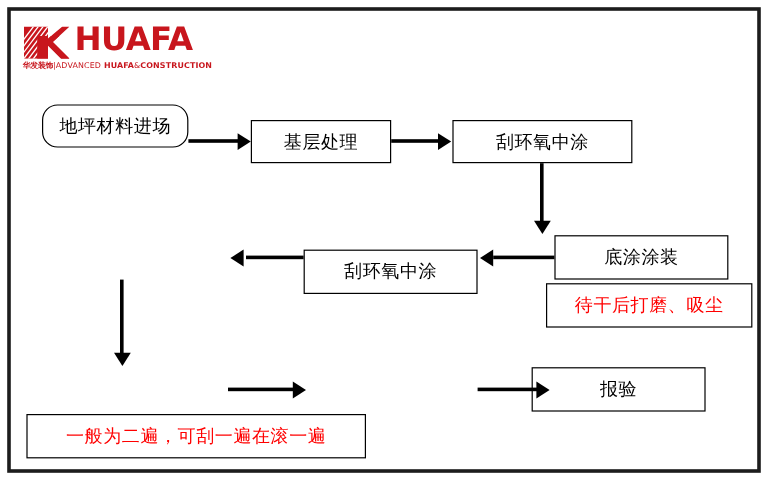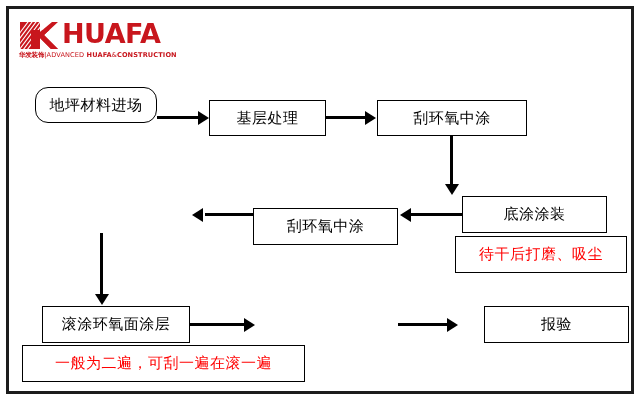--- a/index.html
+++ b/index.html
@@ -210,27 +210,26 @@
     <div class="conn h" style="left:411px; top:213px; width:51px;"></div>
     <div class="head left" style="left:400px; top:208px;"></div>
 
     <div class="node" style="left:462px; top:196px; width:145px; height:37px;">底涂涂装</div>
 
     <div class="note" style="left:455px; top:236px; width:172px; height:37px;">待干后打磨、吸尘</div>
 
     <div class="conn v" style="left:100px; top:233px; height:64px;"></div>
     <div class="head down" style="left:95px; top:294px;"></div>
 
-    <div class="node" style="left:42px; top:306px; width:148px; height:37px;">滚涂环氧面涂层</div>
 
     <div class="conn h" style="left:190px; top:323px; width:60px;"></div>
     <div class="head right" style="left:244px; top:318px;"></div>
 
 
     <div class="conn h" style="left:398px; top:323px; width:55px;"></div>
     <div class="head right" style="left:447px; top:318px;"></div>
 
-    <div class="node" style="left:484px; top:306px; width:145px; height:37px;font-family:Liberation Serif, serif;">报验</div>
+    <div class="node" style="left:443px; top:306px; width:145px; height:37px;font-family:Liberation Serif, serif;">报验</div>
 
     <div class="note" style="left:22px; top:345px; width:283px; height:37px;">一般为二遍，可刮一遍在滚一遍</div>
 
   </div>
 </div>
 
 </body></html>

